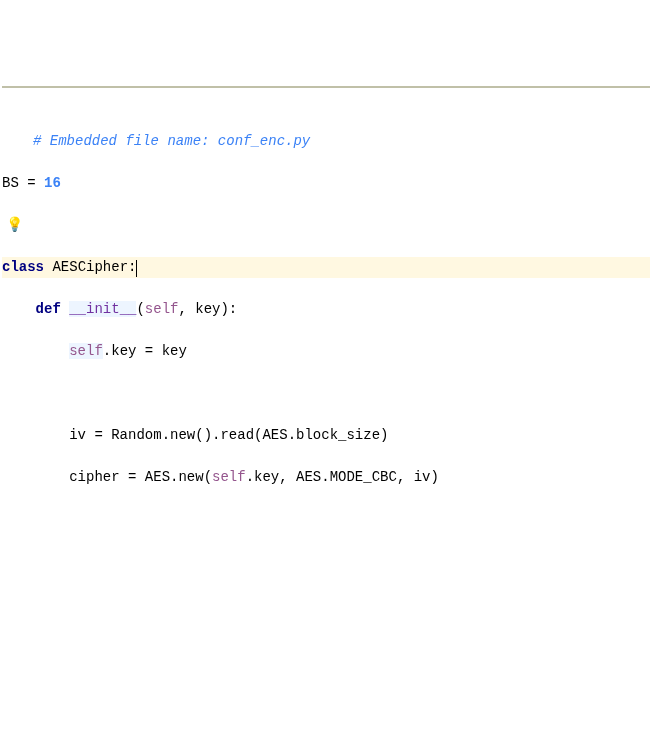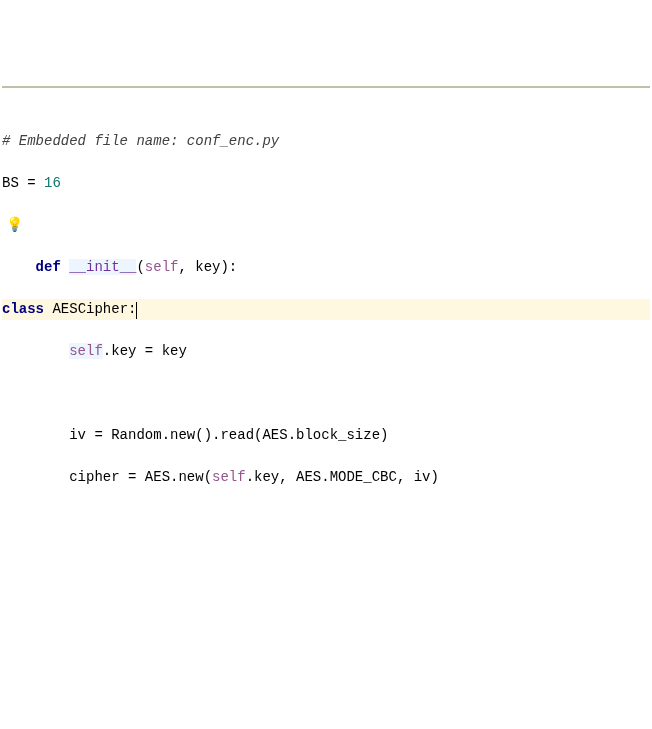--- a/index.html
+++ b/index.html
@@ -8,24 +8,24 @@
     font-size: 14px;
     line-height: 1.5;
     background: #ffffff;
     color: #000000;
     white-space: pre;
     padding: 2px;
     width: 652px;
   }
   .line { display: block; min-height: 1.5em; }
   .cursor-line { background: #fff8e1; }
-  .comment { color: #404040; font-style: italic; }
+  .comment { color: #3b82f6; font-style: italic; margin-left: 31px; }
   .keyword { color: #000080; font-weight: bold; }
   .string { color: #008000; font-weight: bold; }
-  .number { color: #0f766e; }
+  .number { color: #3b82f6; font-weight: bold; }
   .builtin { color: #000080; }
   .self { color: #94558d; }
   .import-bg { background: #d4edbc; }
   .highlight { background: #edf5ff; }
   .def-name { color: #000000; }
   .bulb {
     position: absolute;
     left: 4px;
   }
   .hr-top {
@@ -48,22 +48,22 @@
 </head>
 <body>
 
 
 
 <div class="hr-top"></div>
 <div class="code-area">
 <span class="line"><span class="comment"># Embedded file name: conf_enc.py</span></span>
 <span class="line"><span>BS = </span><span class="number">16</span></span>
 <span class="line"><span class="bulb">💡</span></span>
+<span class="line cursor-line"><span class="keyword">class </span><span class="def-name">AESCipher</span><span>:</span><span class="cursor"></span></span>
 <span class="line"><span class="keyword">    def </span><span class="highlight" style="color:#7030a0">__init__</span><span>(</span><span class="self">self</span><span>, key):</span></span>
-<span class="line cursor-line"><span class="keyword">class </span><span class="def-name">AESCipher</span><span>:</span><span class="cursor"></span></span>
 <span class="line"><span>        </span><span class="self highlight">self</span><span>.key = key</span></span>
 <span class="line"> </span>
 <span class="line"><span>        iv = Random.new().read(AES.block_size)</span></span>
 <span class="line"><span>        cipher = AES.new(</span><span class="self">self</span><span>.key, AES.MODE_CBC, iv)</span></span>
 
 
 
 
 
 

